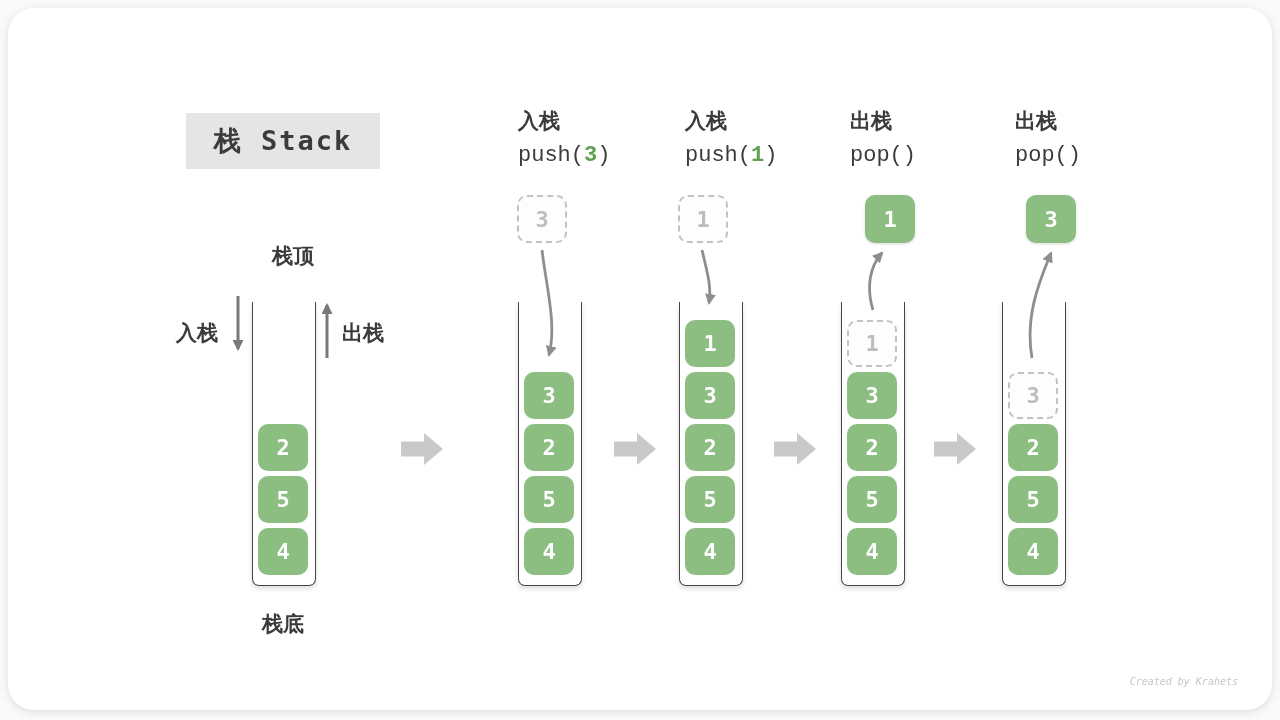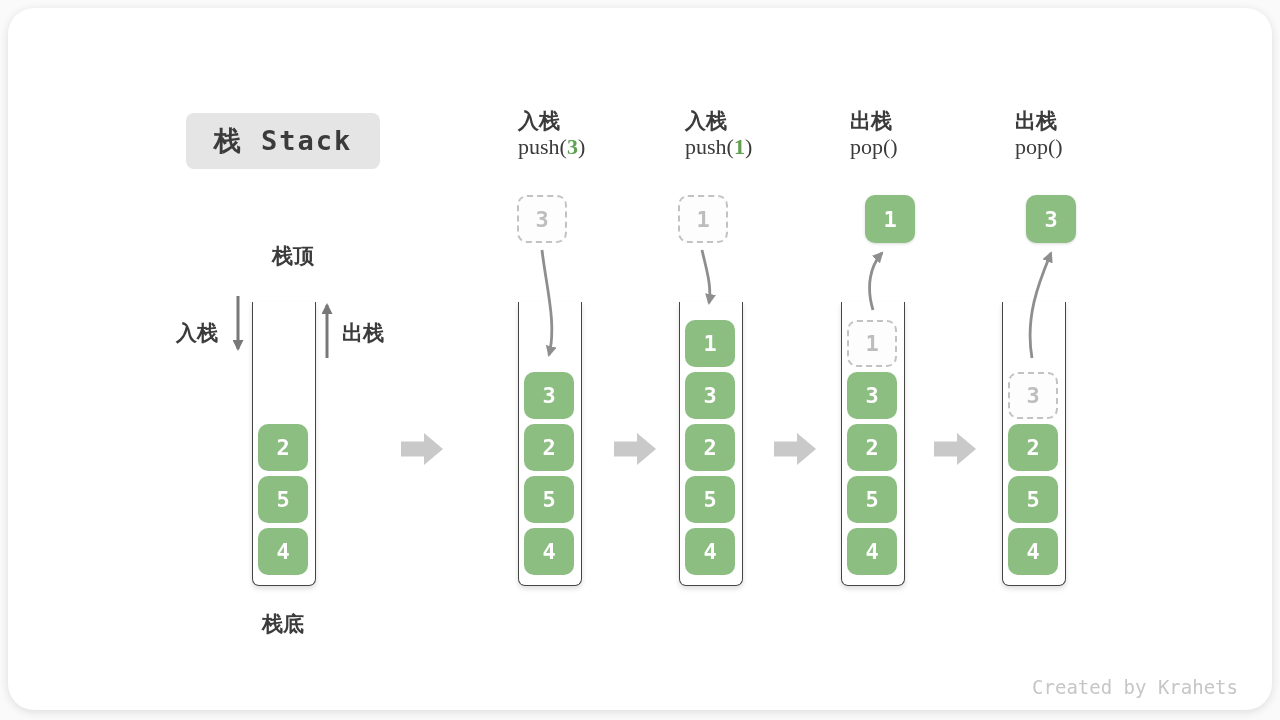--- a/index.html
+++ b/index.html
@@ -2,49 +2,49 @@
 <html><head>
 <meta charset="utf-8">
 <style>
   html,body{margin:0;padding:0;width:1280px;height:720px;overflow:hidden;
     background:#fafafa;font-family:"DejaVu Sans","Liberation Sans",sans-serif;}
   #scene{position:relative;width:1280px;height:720px;}
   #card{position:absolute;left:8px;top:8px;right:8px;bottom:10px;background:#ffffff;
     border-radius:26px;box-shadow:0 2px 10px rgba(0,0,0,0.12);}
   
   #title-box{position:absolute;left:186px;top:113px;width:194px;height:56px;background:#e5e5e5;
-    border-radius:8px;display:flex;align-items:center;justify-content:center;}
+    border-radius:0;display:flex;align-items:center;justify-content:center;}
   #title-box span{font-size:27px;font-weight:bold;color:#3b3b3b;letter-spacing:2px;
     font-family:"DejaVu Sans Mono","DejaVu Sans",sans-serif;}
   
   .op-col{position:absolute;top:108px;}
   .op-cn{font-size:21px;font-weight:bold;color:#3b3b3b;line-height:26px;}
-  .op-call{font-size:22px;color:#3b3b3b;
-    font-family:Liberation Serif, serif;line-height:26px;}
+  .op-call{margin-top:9px;font-size:22px;color:#3b3b3b;
+    font-family:Liberation Mono, monospace;line-height:26px;}
   .op-call .green{color:#5FA053;font-weight:bold;}
   
   .cjk-label{position:absolute;font-size:21px;font-weight:bold;color:#3b3b3b;}
   
   .stack-container{position:absolute;width:62px;height:283px;border-left:1.5px solid #454545;
     border-right:1.5px solid #454545;border-bottom:1.5px solid #454545;
     border-bottom-left-radius:7px;border-bottom-right-radius:7px;
     box-shadow:0 3px 5px rgba(0,0,0,0.13);}
   .stack-item{position:absolute;width:50px;height:47px;border-radius:10px;background:#8CBE82;
     display:flex;align-items:center;justify-content:center;color:#ffffff;font-size:22px;
     font-weight:bold;font-family:"DejaVu Sans Mono","Liberation Mono",monospace;}
   .stack-item.ghost{background:#fdfdfd;border:2px dashed #c2c2c2;color:#bdbdbd;
     width:46px;height:43px;}
   .float-box{position:absolute;top:195px;width:50px;height:48px;border-radius:10px;
     display:flex;align-items:center;justify-content:center;font-size:22px;font-weight:bold;
     font-family:"DejaVu Sans Mono","Liberation Mono",monospace;}
   .float-box.dashed{background:#fdfdfd;border:2px dashed #c2c2c2;color:#bdbdbd;
     width:46px;height:44px;}
   .float-box.green{background:#8CBE82;color:#ffffff;box-shadow:0 1px 3px rgba(0,0,0,0.15);}
-  #watermark{position:absolute;top:676px;right:42px;font-size:19px;color:#c6c6c6;
-    font-family:"DejaVu Sans Mono","Liberation Mono",monospace;}
+  #watermark{position:absolute;top:676px;right:42px;font-size:10px;color:#c6c6c6;
+    font-family:"DejaVu Sans Mono","Liberation Mono",monospace;font-style:italic;}
   svg{position:absolute;left:0;top:0;}
 </style>
 </head>
 <body>
 
 <div id="scene">
   <div id="card"></div>
 
   <div id="title-box">
     <span>栈 Stack</span>

